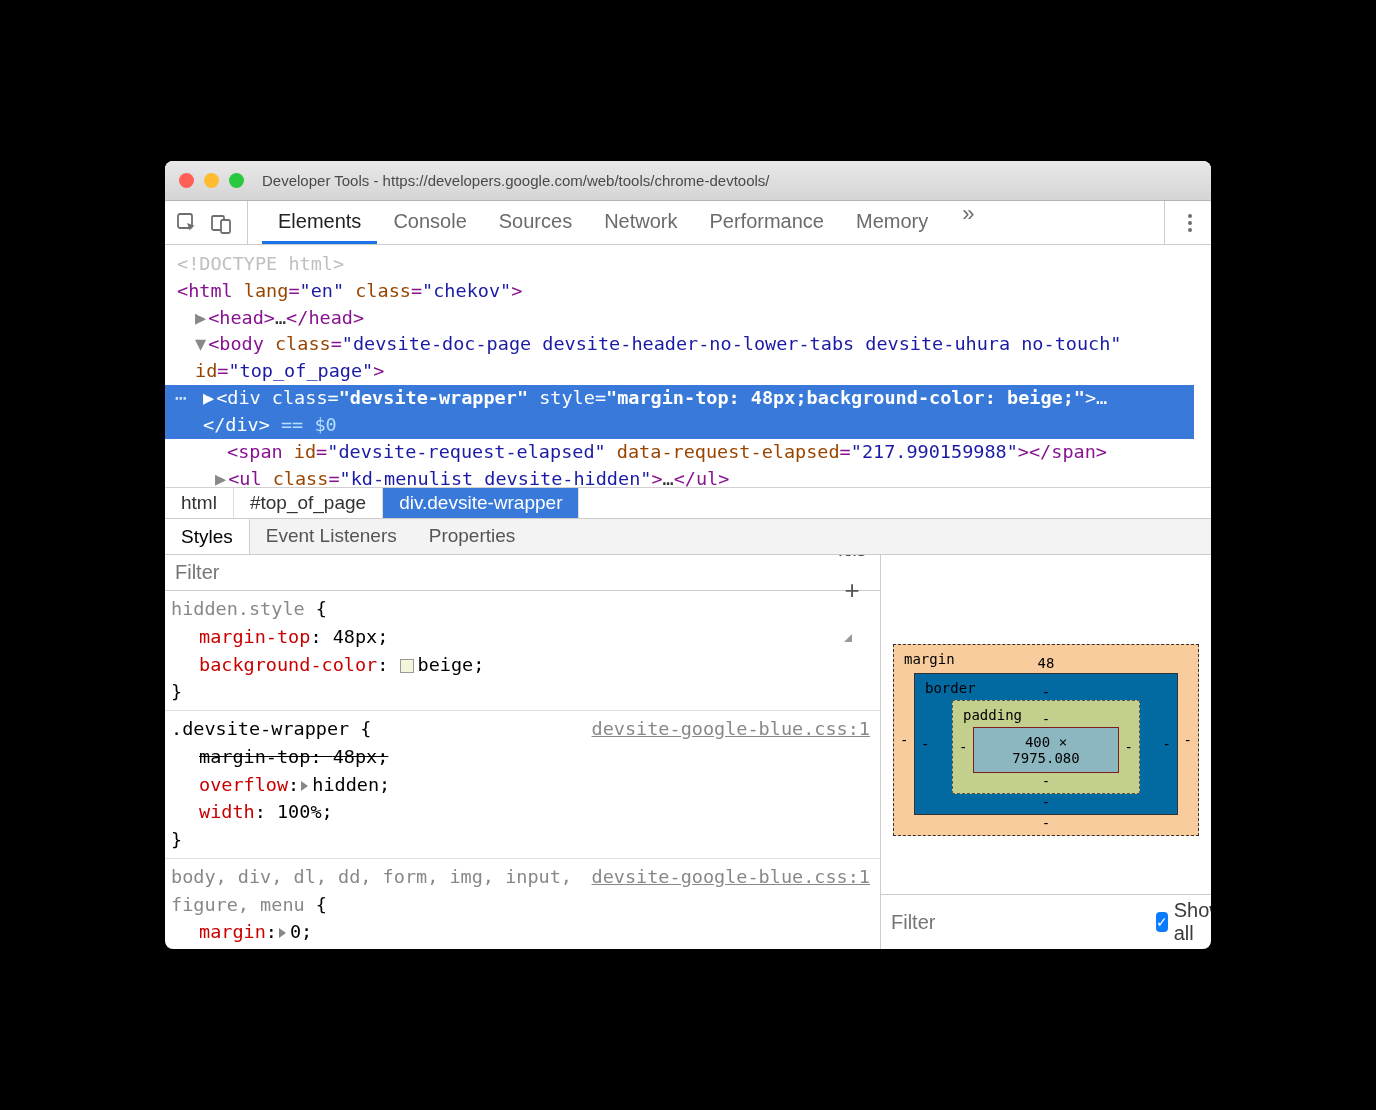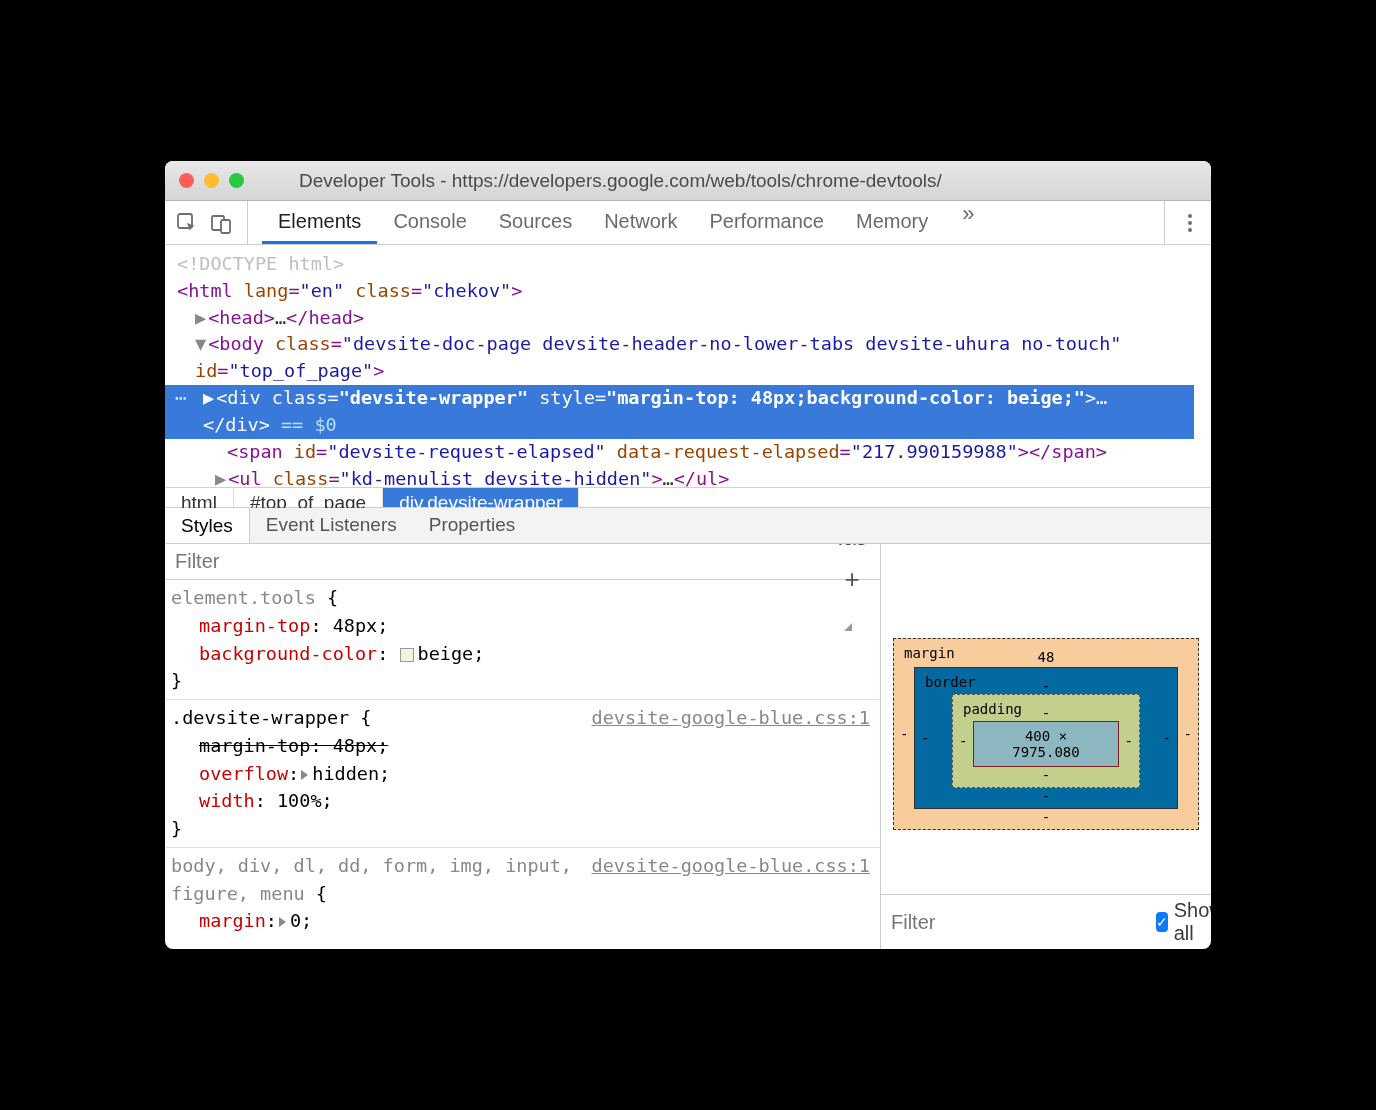--- a/index.html
+++ b/index.html
@@ -28,21 +28,21 @@
   border-bottom: 1px solid #b5b5b5;
   display: flex;
   align-items: center;
   padding: 0 14px;
 }
 .traffic-lights { display: flex; gap: 10px; margin-right: 18px; }
 .tl { width: 15px; height: 15px; border-radius: 50%; }
 .tl.red { background: #ff5f57; }
 .tl.yellow { background: #febc2e; }
 .tl.green { background: #28c840; }
-.title-text { font-size: 19px; color: #4a4a4a; margin-left: 37px; }
+.title-text { font-size: 15px; color: #4a4a4a; }
 
 .toolbar {
   height: 44px;
   border-bottom: 1px solid #ccc;
   display: flex;
   align-items: center;
   padding: 0 10px;
 }
 .toolbar-left { display: flex; align-items: center; gap: 10px; padding-right: 14px; border-right: 1px solid #ccc; height: 100%; }
 .inspect-icon, .device-icon {
@@ -94,21 +94,21 @@
   color: #d2e3fa;
   letter-spacing: 2px;
 }
 .dom-rel { position: relative; }
 
 .breadcrumb {
   border-top: 1px solid #d0d0d0;
   border-bottom: 1px solid #ccc;
   display: flex;
   font-size: 19px;
-  height: 21px;
+  height: 32px;
 }
 .bc-item {
   padding: 4px 16px;
   border-right: 1px solid #ddd;
   color: #333;
 }
 .bc-item.active { background: #3879d9; color: #fff; }
 
 .sub-tabs {
   display: flex;
@@ -343,21 +343,21 @@
         <input class="filter-input" placeholder="Filter" style="">
         <div class="filter-right">
           <span>:hov</span>
           <span>.cls</span>
           <span class="plus-icon">+</span>
           <span class="corner-tri"></span>
         </div>
       </div>
       <div class="style-rules">
         <div class="rule-block">
-          <span class="selector">element.tools</span> {<br>
+          <span class="selector">hidden.style</span> {<br>
           <div class="prop-line"><span class="prop-name">margin-top</span>: <span class="prop-value">48px</span>;</div>
           <div class="prop-line"><span class="prop-name">background-color</span>: <span class="swatch"></span><span class="prop-value">beige</span>;</div>
           }
         </div>
         <div class="rule-block">
           <span class="rule-src">devsite-google-blue.css:1</span>
           <span class="selector emphasize">.devsite-wrapper</span> {<br>
           <div class="prop-line strike"><span class="prop-name">margin-top</span>: <span class="prop-value">48px</span>;</div>
           <div class="prop-line"><span class="prop-name">overflow</span>:<span class="tri-right"></span><span class="prop-value">hidden</span>;</div>
           <div class="prop-line"><span class="prop-name">width</span>: <span class="prop-value">100%</span>;</div>

